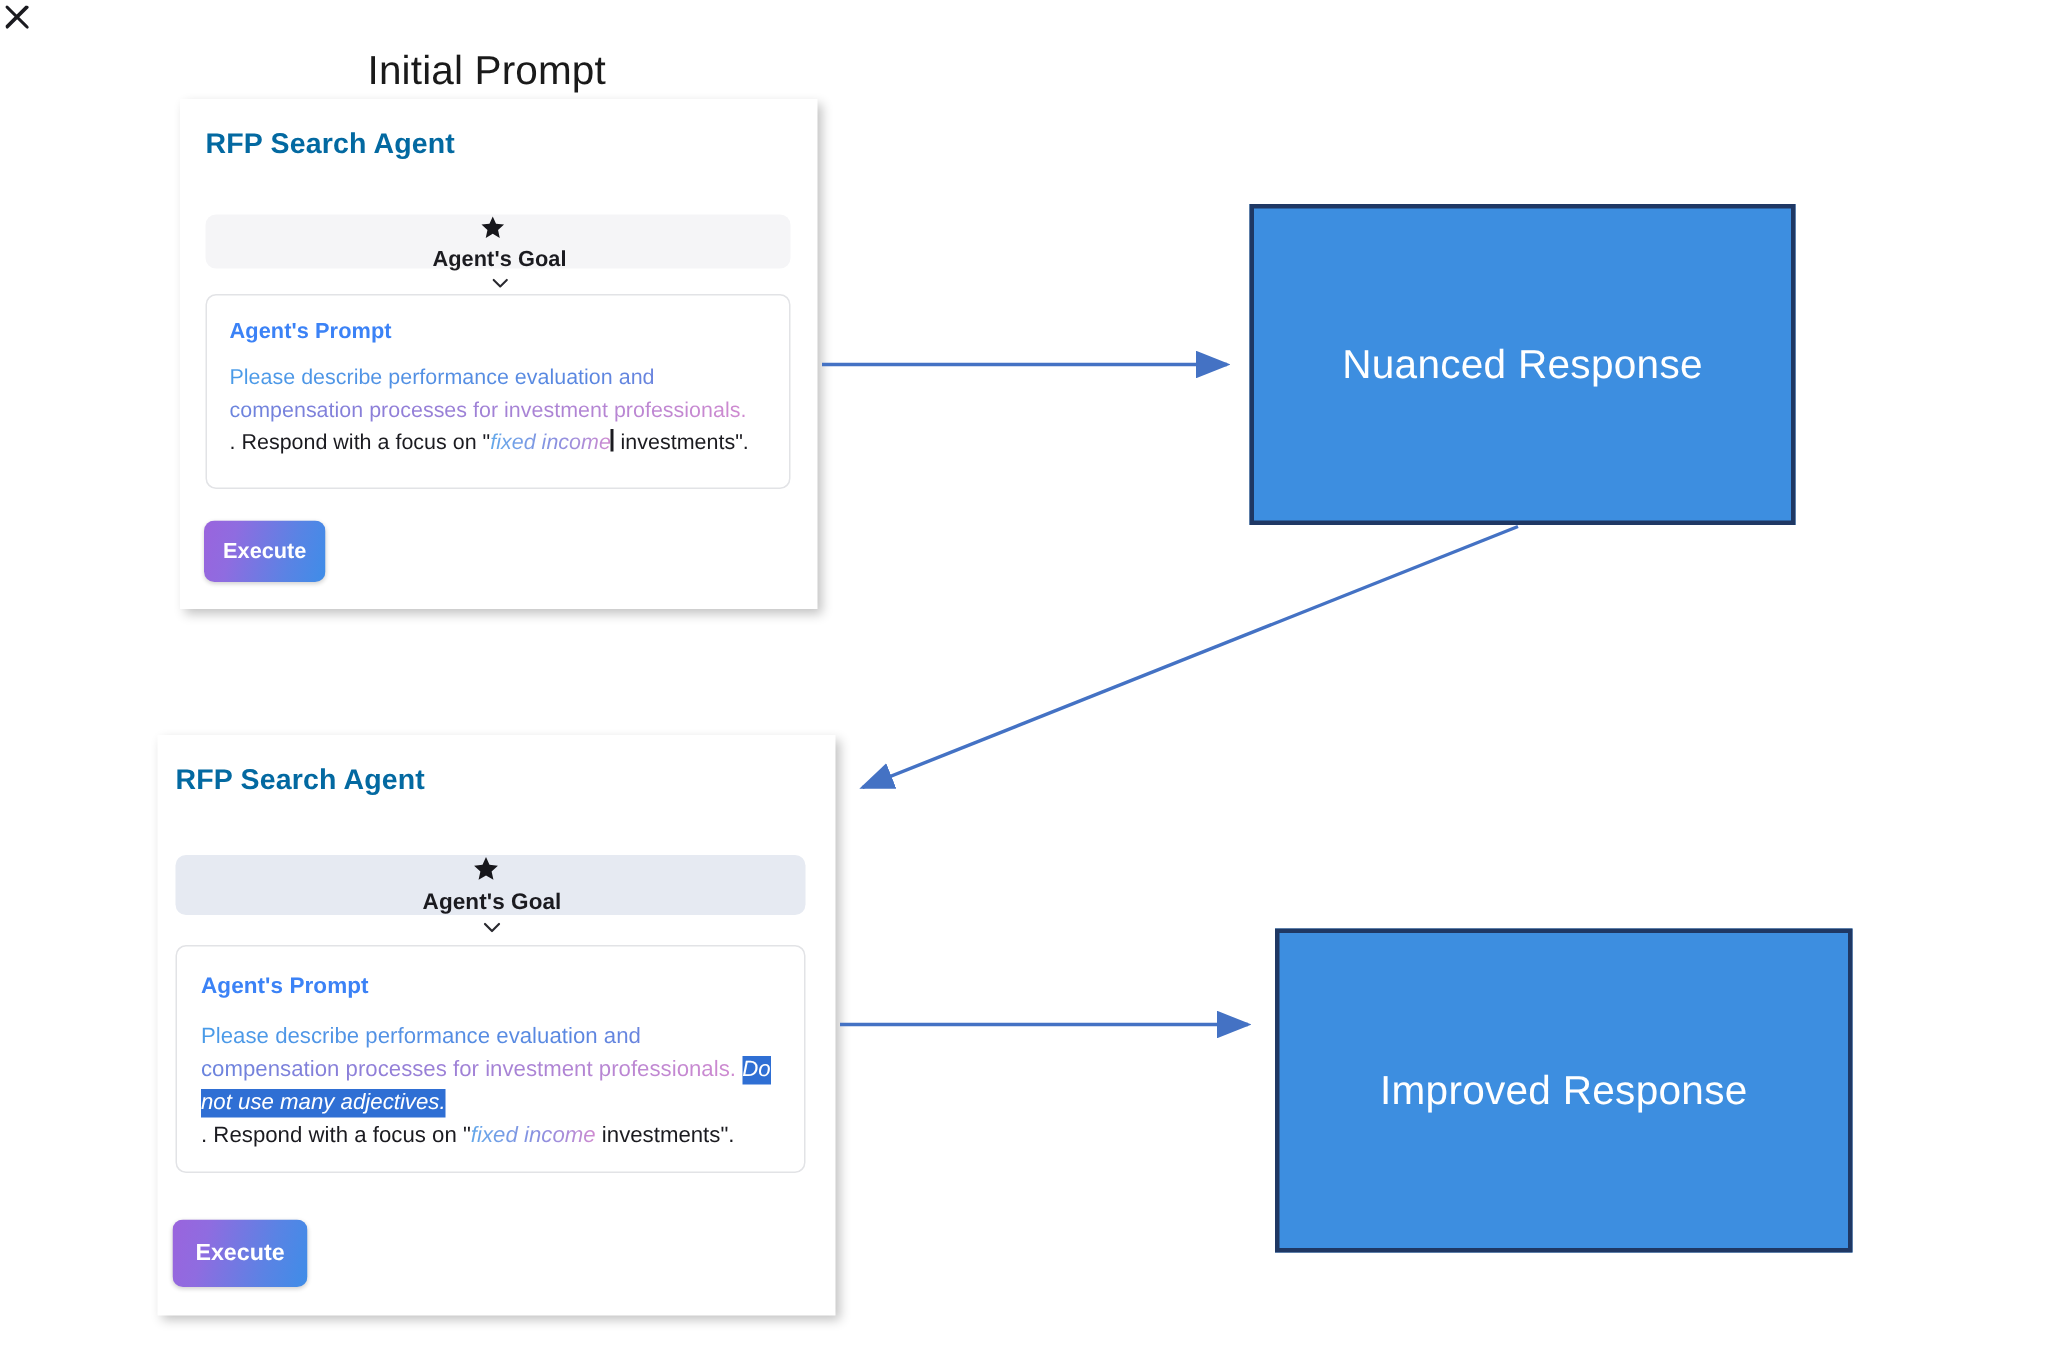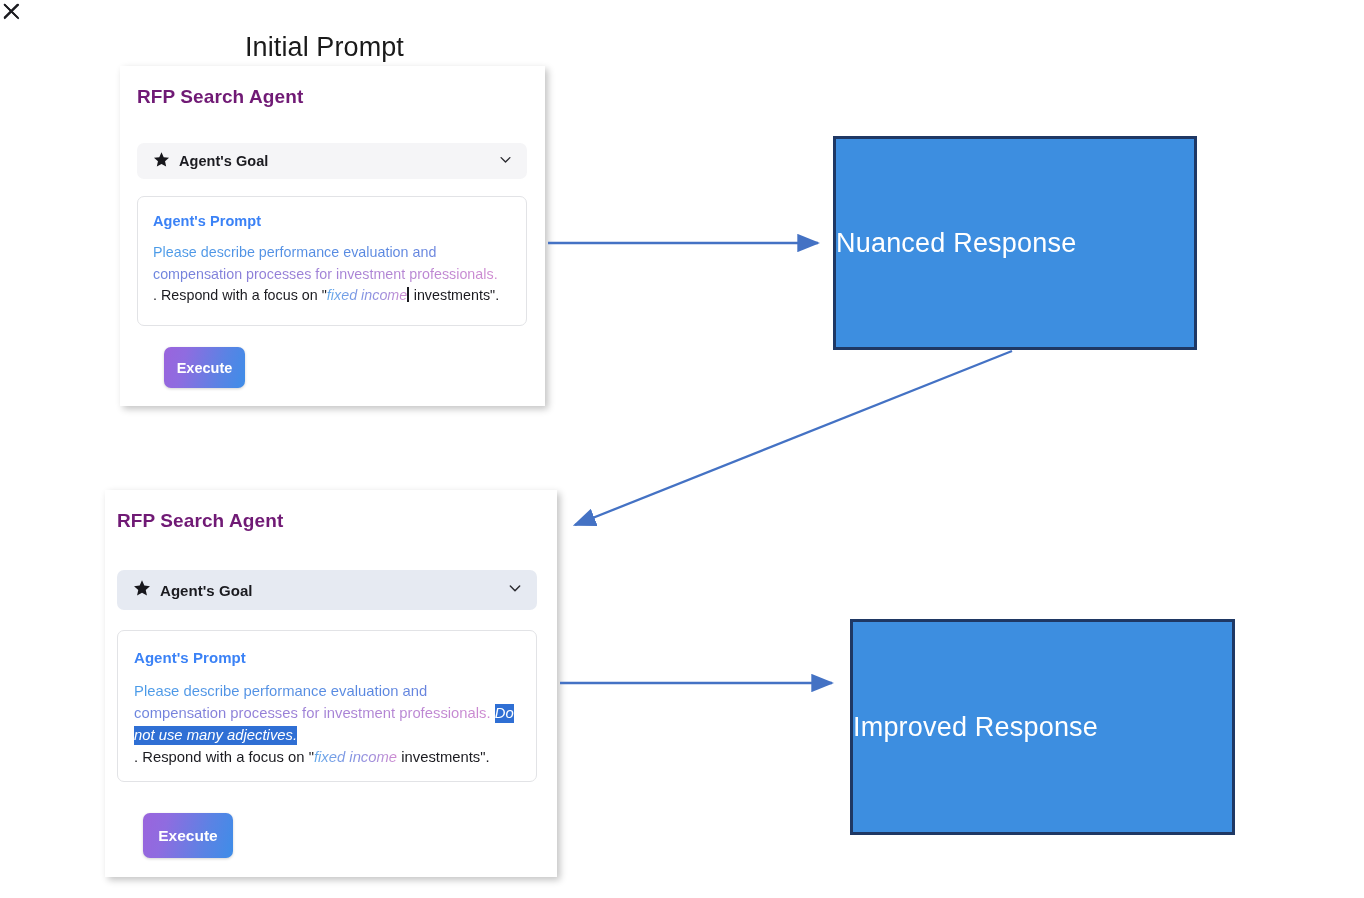--- a/index.html
+++ b/index.html
@@ -52,21 +52,21 @@
     left: 105px;
     top: 490px;
     width: 452px;
     height: 387px;
   }
 
   .card-title {
     position: absolute;
     font-size: 19px;
     font-weight: bold;
-    color: #701a75;
+    color: #0369a1;
     letter-spacing: 0.1px;
   }
   #card-initial .card-title { left: 17px; top: 20px; }
   #card-context .card-title { left: 12px; top: 20px; }
 
   .close-icon {
     position: absolute;
     width: 22px;
     height: 22px;
     cursor: pointer;
@@ -74,20 +74,21 @@
   .close-icon svg { display: block; }
 
   
   .goal-bar {
     position: absolute;
     display: flex;
     align-items: center;
     border-radius: 7px;
     cursor: pointer;
     box-sizing: border-box;
+    flex-direction: column;
   }
   #card-initial .goal-bar {
     left: 17px; top: 77px;
     width: 390px; height: 36px;
     background: #f5f5f7;
     padding: 0 14px 0 16px;
   }
   #card-context .goal-bar {
     left: 12px; top: 80px;
     width: 420px; height: 40px;
@@ -182,42 +183,41 @@
   .execute-btn {
     position: absolute;
     border: none;
     border-radius: 7px;
     color: #ffffff;
     font-family: "Liberation Sans", sans-serif;
     font-weight: bold;
     cursor: pointer;
     background-image: linear-gradient(105deg, #9a64dd 0%, #8f6ce0 25%, #5a83e4 70%, #3e8de8 100%);
     box-shadow: 0 1px 3px rgba(0,0,0,0.18);
-    margin-left: 28px;
   }
   #card-initial .execute-btn {
     left: 16px; top: 281px;
     width: 81px; height: 41px;
     font-size: 14.5px;
   }
   #card-context .execute-btn {
     left: 10px; top: 323px;
     width: 90px; height: 45px;
     font-size: 15.5px;
   }
 
   
   .response-box {
     position: absolute;
     background: #3d8ee0;
     border: 3px solid #1f3864;
     box-sizing: border-box;
     display: flex;
     align-items: center;
-    justify-content: flex-start;
+    justify-content: center;
   }
   #box-nuanced {
     left: 833px; top: 136px;
     width: 364px; height: 214px;
   }
   #box-improved {
     left: 850px; top: 576px;
     width: 385px; height: 216px; margin-top: 43px;
   }
   .response-label {

